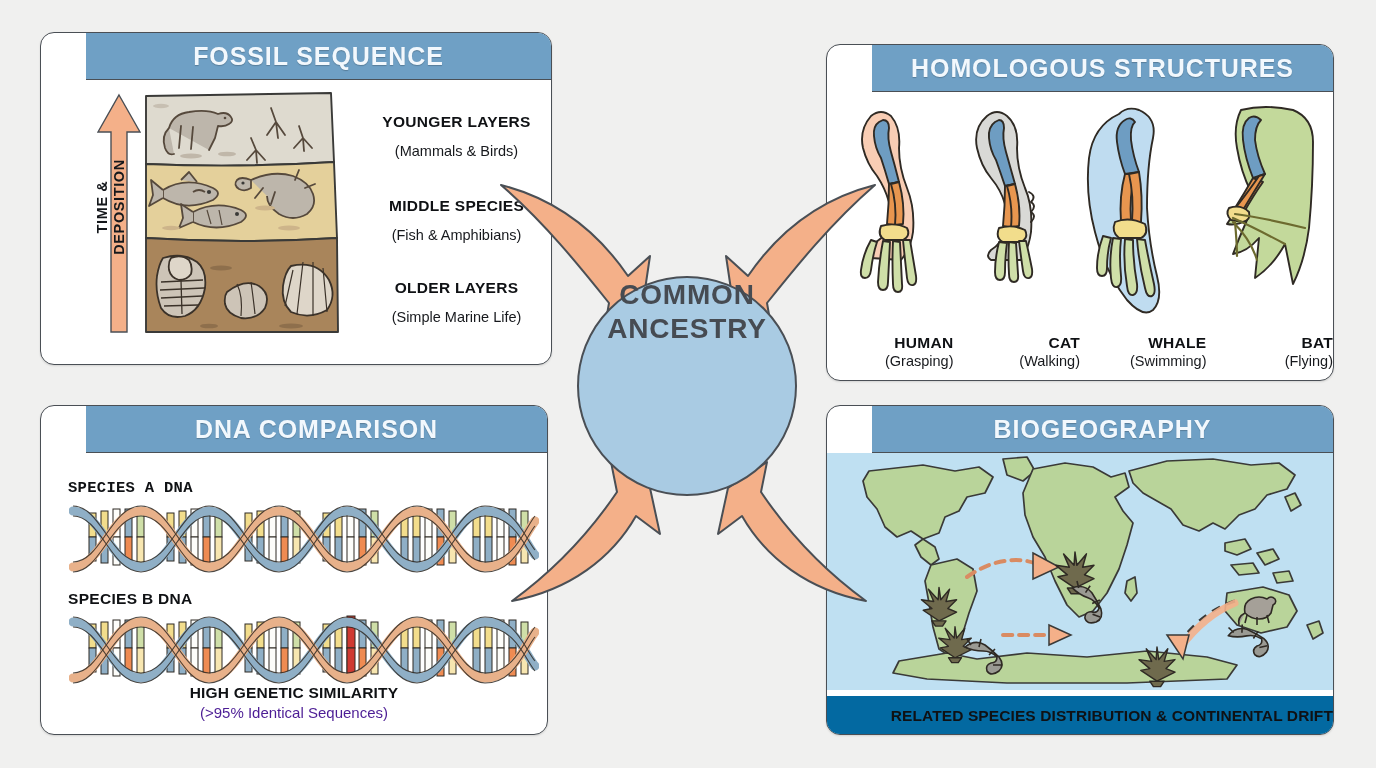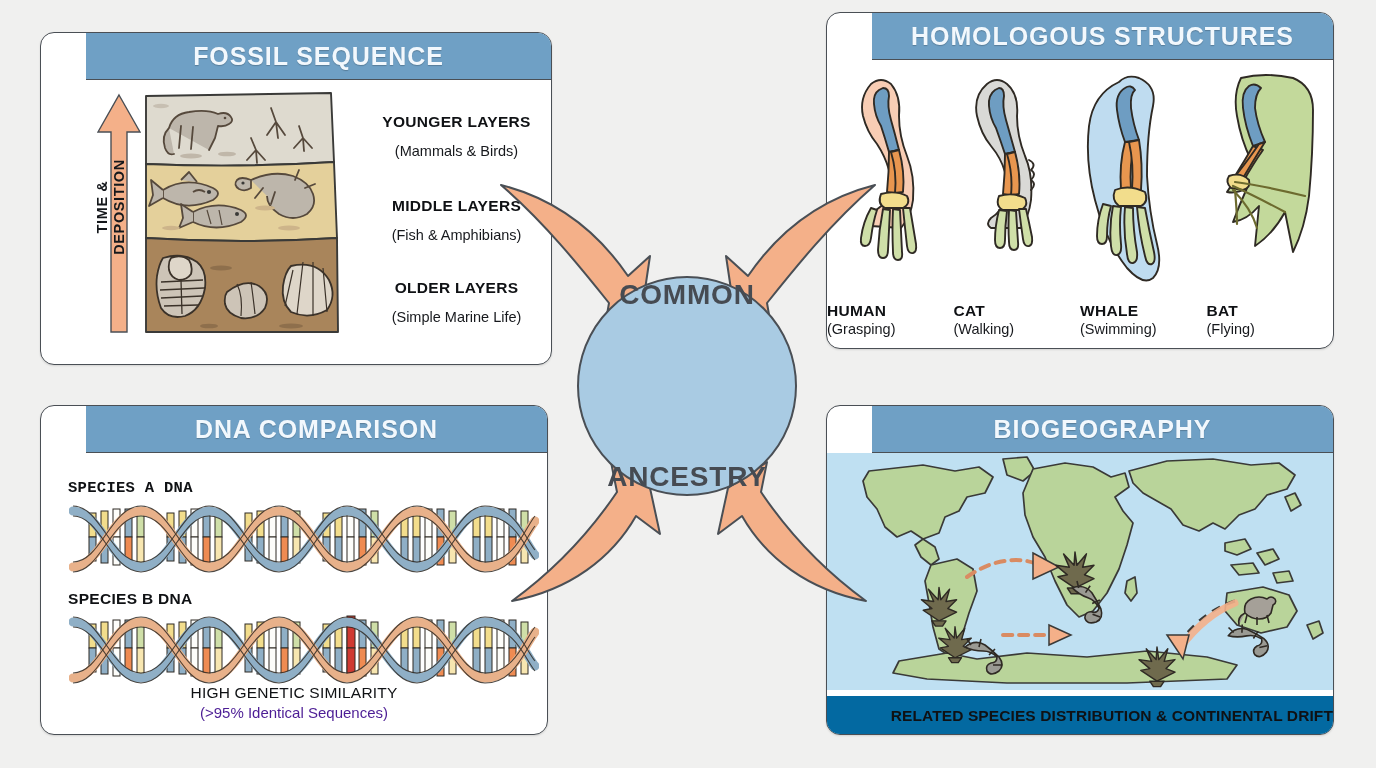--- a/index.html
+++ b/index.html
@@ -29,21 +29,21 @@
     display:flex;align-items:center;justify-content:center;
     color:#f2f8fd;
     font-size:25px;font-weight:bold;letter-spacing:.9px;
     text-shadow:0 1px 1px rgba(0,0,0,.22);
     margin-left:45px;
   }
   .panel-body{position:relative;width:100%;height:calc(100% - 46px);}
 
   #panel-fossil{left:40px;top:32px;width:512px;height:333px;}
   #panel-dna{left:40px;top:405px;width:508px;height:330px;}
-  #panel-homologous{left:826px;top:12px;width:508px;height:337px;}
+  #panel-homologous{left:826px;top:44px;width:508px;height:337px;}
   #panel-biogeo{left:826px;top:405px;width:508px;height:330px;}
 
   
   .time-label{
     position:absolute;left:10px;top:52px;width:120px;height:150px;
     display:flex;align-items:center;justify-content:center;
     transform:rotate(-90deg);transform-origin:center center;
     font-size:14.5px;font-weight:bold;color:#15181c;letter-spacing:.6px;
     line-height:1.15;text-align:center;white-space:nowrap;
   }
@@ -51,47 +51,47 @@
   .fossil-labels{position:absolute;left:318px;top:0;width:195px;height:100%;}
   .flabel{position:absolute;left:0;width:100%;text-align:center;}
   .flabel .ttl{font-size:15.5px;font-weight:bold;color:#0f1114;letter-spacing:.3px;}
   .flabel .sub{font-size:14.5px;color:#17191d;margin-top:12px;}
   #flabel-young{top:33px;}
   #flabel-mid{top:117px;}
   #flabel-old{top:199px;}
 
   
   .limb-labels{position:absolute;left:0;bottom:12px;width:100%;display:flex;}
-  .limb-item{flex:1;text-align:left;}
+  .limb-item{flex:1;text-align:right;}
   .limb-item .ttl{font-size:15.5px;font-weight:bold;color:#0f1114;letter-spacing:.3px;}
   .limb-item .sub{font-size:14.5px;color:#17191d;margin-top:1px;}
 
   
   .dna-label{position:absolute;font-size:15.5px;font-weight:bold;color:#0f1114;letter-spacing:.3px;}
   #dna-label-a{left:27px;top:26px;font-family:Liberation Mono, monospace;}
   #dna-label-b{left:27px;top:137px;}
   .dna-footer{position:absolute;left:0;bottom:14px;width:100%;text-align:center;}
-  .dna-footer .ttl{font-size:15.5px;font-weight:normal;color:#0f1114;letter-spacing:.2px;}
+  .dna-footer .ttl{font-size:15.5px;font-weight:bold;color:#0f1114;letter-spacing:.2px;}
   .dna-footer .sub{font-size:15px;color:#4c1d95;margin-top:2px;}
 
   
   .map-wrap{position:absolute;left:0;top:0;width:100%;height:237px;background:#bfe0f2;}
   .biogeo-footer{
     position:absolute;left:0;bottom:0;width:100%;height:39px;background:#0369a1;
     display:flex;align-items:center;justify-content:flex-end;
   }
   .biogeo-footer .ttl{font-size:15.5px;font-weight:bold;color:#0f1114;letter-spacing:.1px;}
 
   
   #center-hub{
     position:absolute;left:577px;top:276px;width:216px;height:216px;
     border-radius:50%;
     background:#a9cbe3;
     border:2px solid #4a4f55;
-    display:flex;flex-direction:column;align-items:center;justify-content:space-between;
+    display:flex;flex-direction:column;align-items:center;justify-content:flex-start;
     z-index:5;
   }
   #center-hub .hub-line{
     font-size:28px;font-weight:bold;color:#464b52;letter-spacing:.8px;line-height:1.22;
   }
   #arrow-layer{position:absolute;inset:0;z-index:3;pointer-events:none;}
 </style>
 </head>
 <body>
 
@@ -202,21 +202,21 @@
           <span>DEPOSITION</span>
         </div>
       </div>
 
       <div class="fossil-labels">
         <div class="flabel" id="flabel-young">
           <div class="ttl">YOUNGER LAYERS</div>
           <div class="sub">(Mammals &amp; Birds)</div>
         </div>
         <div class="flabel" id="flabel-mid">
-          <div class="ttl">MIDDLE LAYERS</div>
+          <div class="ttl">MIDDLE SPECIES</div>
           <div class="sub">(Fish &amp; Amphibians)</div>
         </div>
         <div class="flabel" id="flabel-old">
           <div class="ttl">OLDER LAYERS</div>
           <div class="sub">(Simple Marine Life)</div>
         </div>
       </div>
 
     </div>
   </div>

